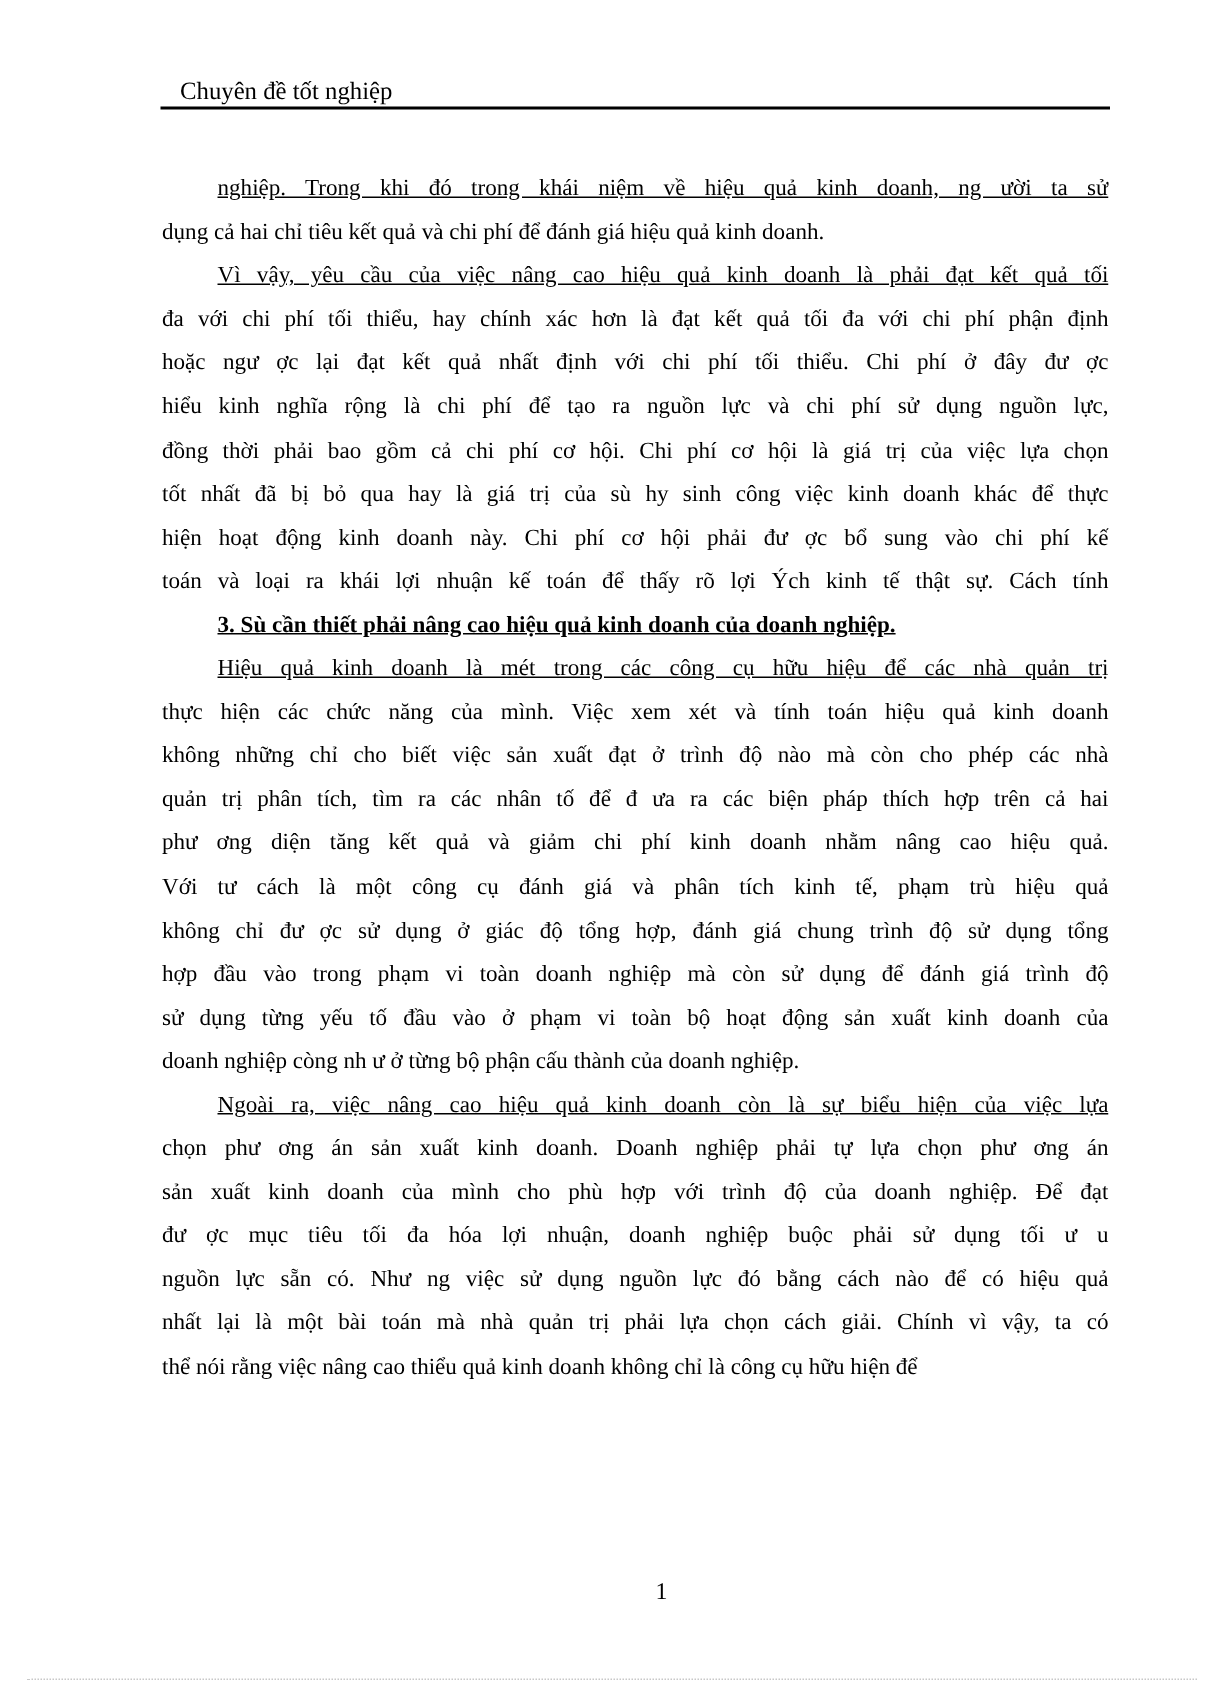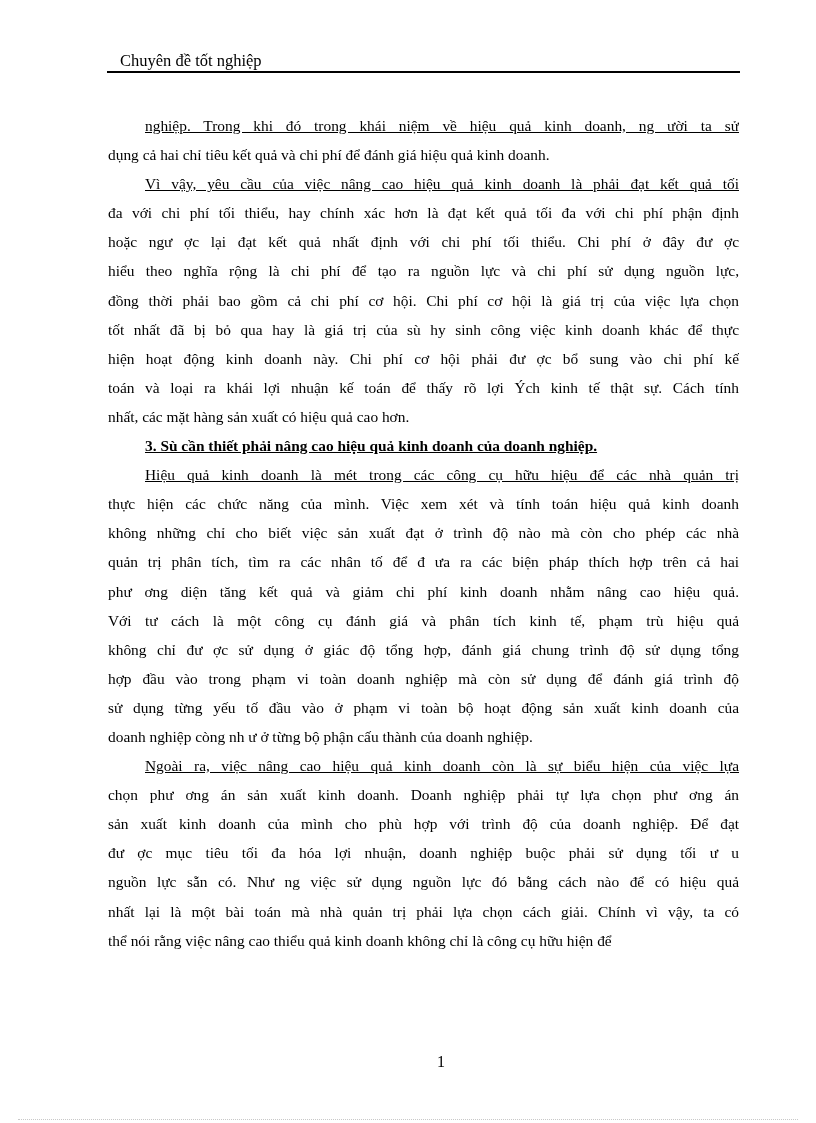--- a/index.html
+++ b/index.html
@@ -24,26 +24,25 @@
 <div class="header">
   <span class="header-title">Chuyên đề tốt nghiệp</span>
 </div>
 
 <div class="body" id="doc-body">
     <span class="line indent">nghiệp.  Trong khi đó trong khái niệm về hiệu quả kinh doanh, ng   ười ta sử</span>
     <span class="line last">dụng cả hai chỉ tiêu kết quả và chi phí để đánh giá hiệu quả kinh doanh.</span>
     <span class="line indent">Vì vậy, yêu cầu của việc nâng cao hiệu quả kinh doanh là phải đạt kết quả tối</span>
     <span class="line">đa với chi phí tối thiểu, hay chính xác hơn là đạt kết quả tối đa với chi phí phận định</span>
     <span class="line">hoặc ngư   ợc lại đạt kết quả nhất định với chi phí tối thiểu. Chi phí ở đây đư   ợc</span>
-    <span class="line">hiểu theo nghĩa rộng là chi phí để tạo ra nguồn lực và chi phí sử dụng nguồn lực,</span>
+    <span class="line">hiểu kinh nghĩa rộng là chi phí để tạo ra nguồn lực và chi phí sử dụng nguồn lực,</span>
     <span class="line">đồng thời phải bao gồm cả chi phí cơ hội. Chi phí cơ hội là giá trị của việc lựa chọn</span>
     <span class="line">tốt nhất đã bị bỏ qua hay là giá trị của sù hy sinh công việc kinh doanh khác để thực</span>
     <span class="line">hiện hoạt động kinh doanh này. Chi phí cơ hội phải đư   ợc bổ sung vào chi phí kế</span>
     <span class="line">toán và loại ra khái lợi nhuận kế toán để thấy rõ lợi Ých kinh tế thật sự. Cách tính</span>
-    <span class="line last">nhất, các mặt hàng sản xuất có hiệu quả cao hơn.</span>
     <span class="line indent last heading">3. Sù cần thiết phải nâng cao hiệu quả kinh doanh của doanh nghiệp.</span>
     <span class="line indent">Hiệu quả kinh doanh là mét trong các công cụ hữu hiệu để các nhà quản trị</span>
     <span class="line">thực hiện các chức năng của mình. Việc xem xét và tính toán hiệu quả kinh doanh</span>
     <span class="line">không những chỉ cho biết việc sản xuất đạt ở trình độ nào mà còn cho phép các nhà</span>
     <span class="line">quản trị phân tích, tìm ra các nhân tố để đ   ưa ra các biện pháp thích hợp trên cả hai</span>
     <span class="line">phư   ơng diện tăng kết quả và giảm chi phí kinh doanh nhằm nâng cao hiệu quả.</span>
     <span class="line">Với tư   cách là một công cụ đánh giá và phân tích kinh tế, phạm trù hiệu quả</span>
     <span class="line">không chỉ đư   ợc sử dụng ở giác độ tổng hợp, đánh giá chung trình độ sử dụng tổng</span>
     <span class="line">hợp đầu vào trong phạm vi toàn doanh nghiệp mà còn sử dụng để đánh giá trình độ</span>
     <span class="line">sử dụng từng yếu tố đầu vào ở phạm vi toàn bộ hoạt động sản xuất kinh doanh của</span>

